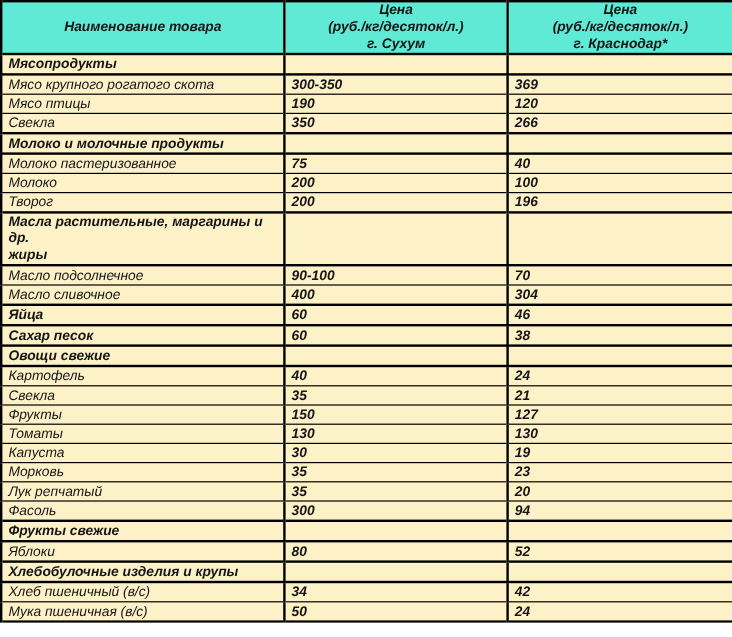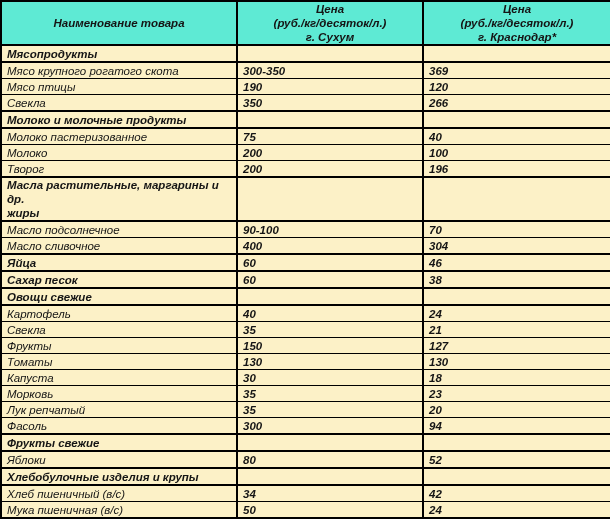--- a/index.html
+++ b/index.html
@@ -177,21 +177,21 @@
           <td class="val">127</td>
         </tr>
         <tr>
           <td class="name">Томаты</td>
           <td class="val">130</td>
           <td class="val">130</td>
         </tr>
         <tr>
           <td class="name">Капуста</td>
           <td class="val">30</td>
-          <td class="val">18</td>
+          <td class="val">19</td>
         </tr>
         <tr>
           <td class="name">Морковь</td>
           <td class="val">35</td>
           <td class="val">23</td>
         </tr>
         <tr>
           <td class="name">Лук репчатый</td>
           <td class="val">35</td>
           <td class="val">20</td>

